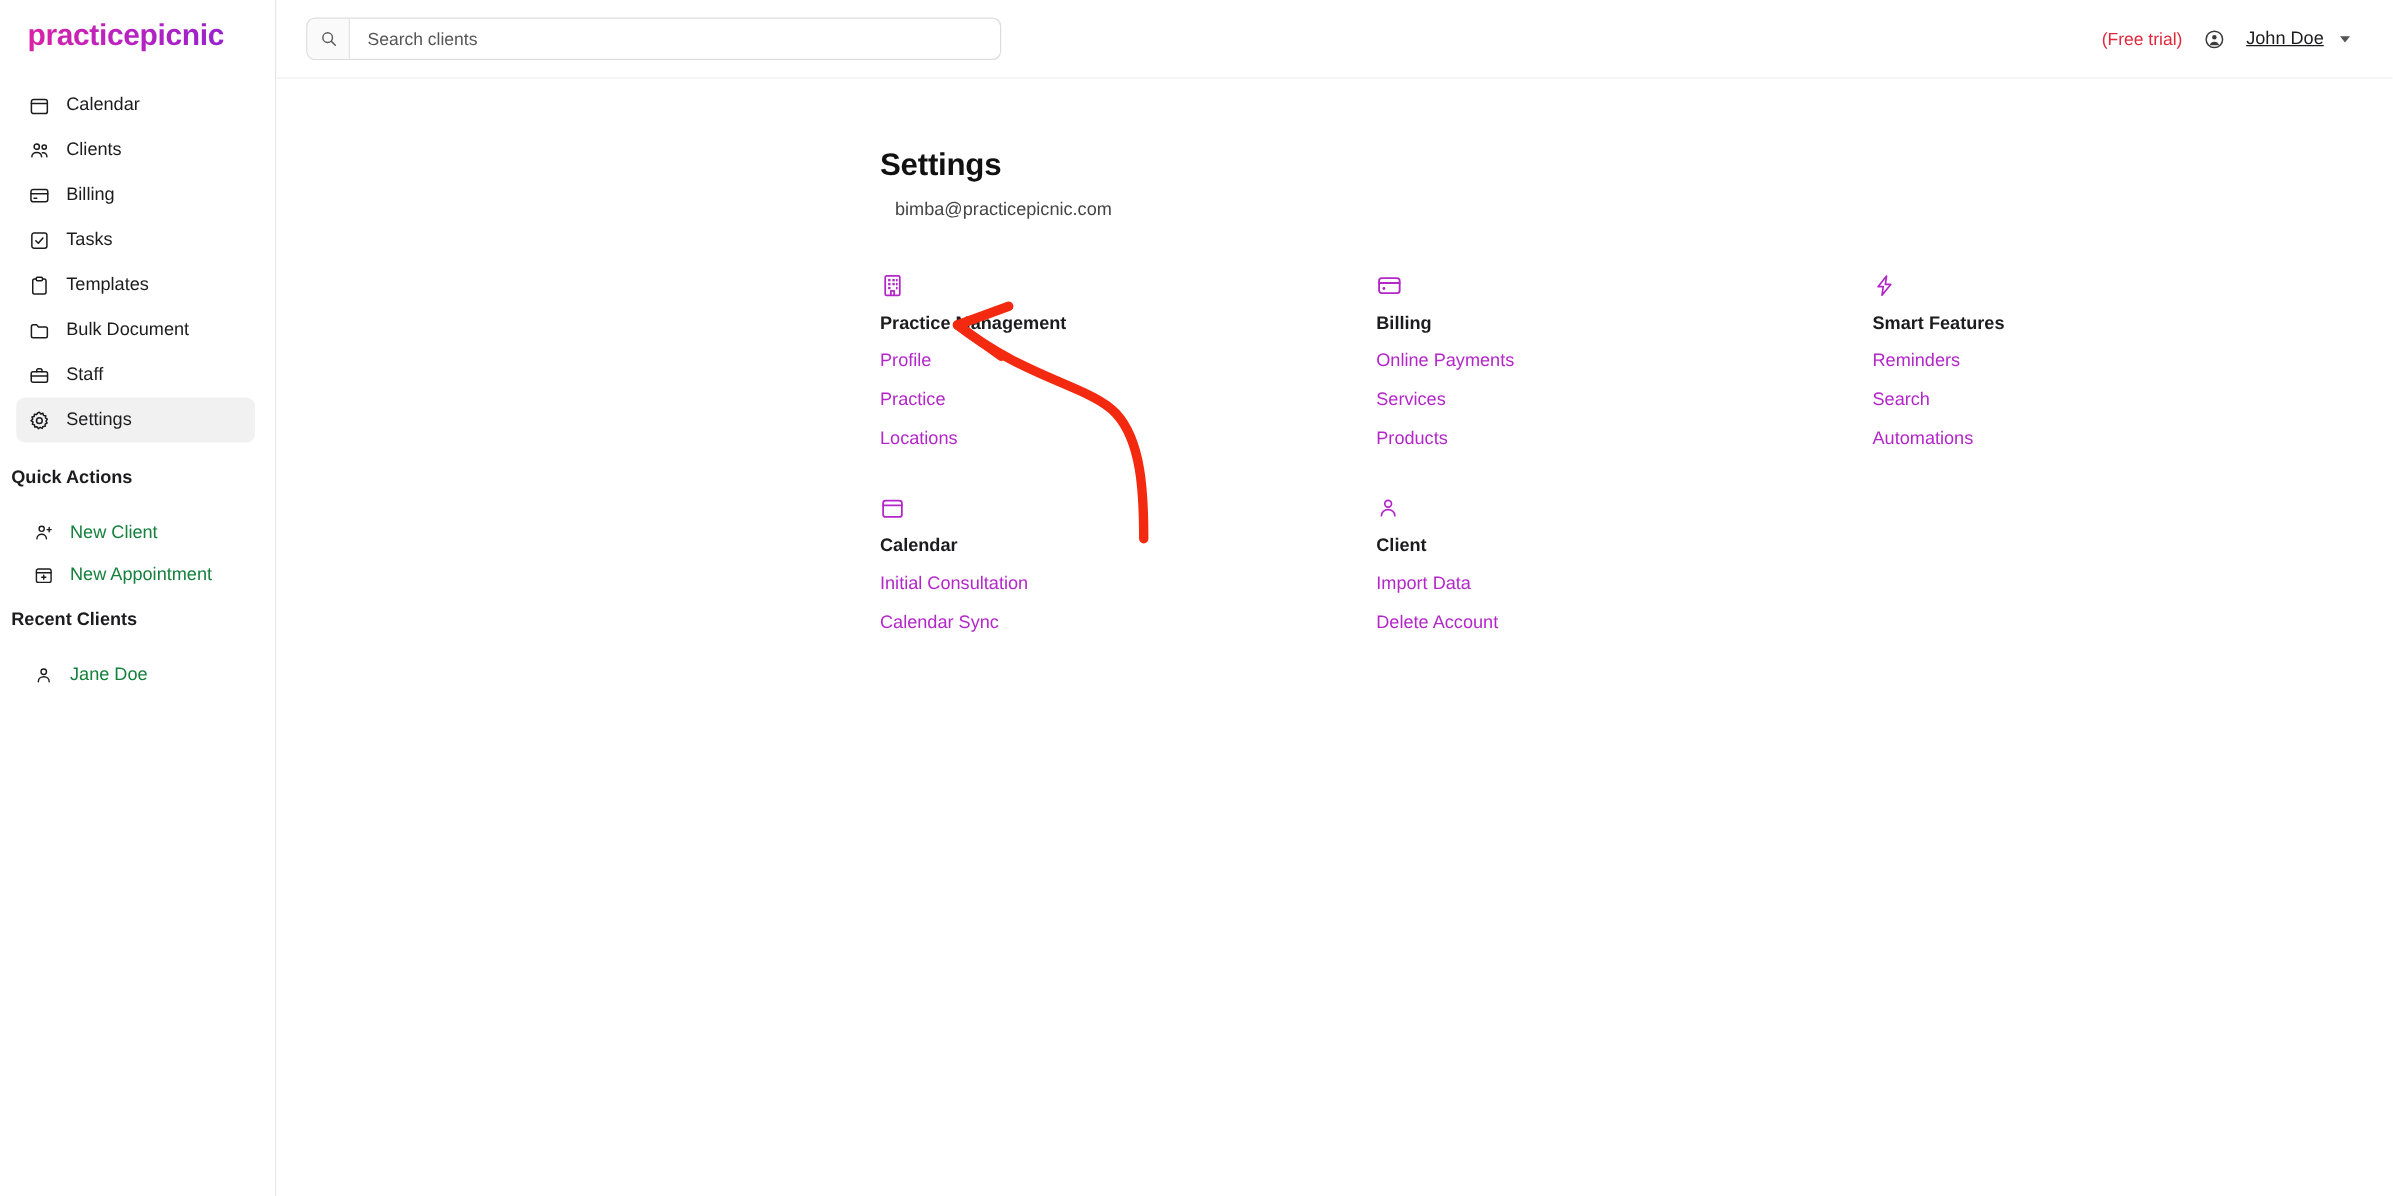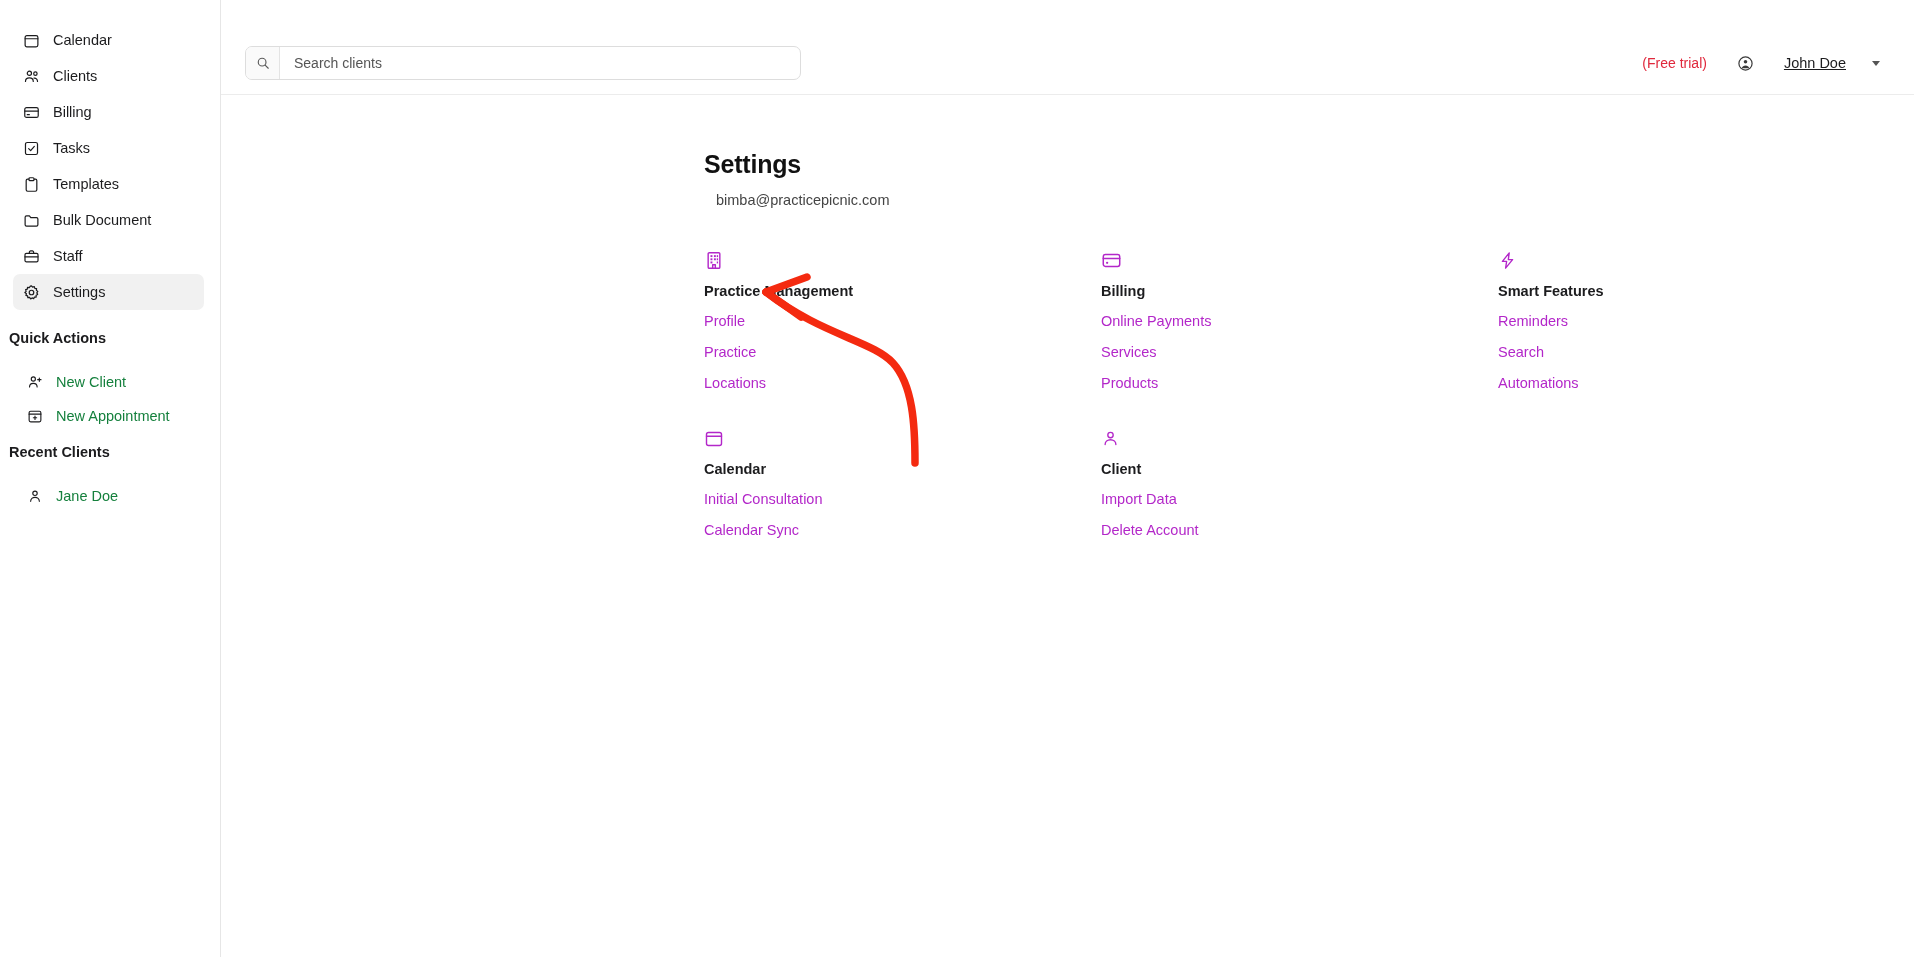--- a/index.html
+++ b/index.html
@@ -72,21 +72,20 @@
   
   .main { flex: 1; display: flex; flex-direction: column; min-width: 0; background:#ffffff; }
   .topbar {
     height: 63px;
     border-bottom: 1px solid #ececec;
     display: flex;
     align-items: center;
     padding: 0 24px 0 24px;
     background: #ffffff;
     flex: 0 0 63px;
-    margin-top: 32px;
   }
   .searchbox {
     display: flex;
     align-items: stretch;
     width: 556px;
     height: 34px;
     border: 1px solid #dddddd;
     border-radius: 7px;
     overflow: hidden;
     background: #ffffff;
@@ -106,21 +105,21 @@
     font-size: 14px;
     font-family: "Liberation Sans", sans-serif;
     color: #3a3a3a;
     background: transparent;
   }
   .search-input::placeholder { color: #555555; }
   .topbar-right {
     margin-left: auto;
     display: flex;
     align-items: center;
-    gap: 30px;
+    gap: 17px;
     padding-right: 10px;
   }
   .free-trial { color: #e0283c; font-size: 14px; }
   .avatar svg { width: 17px; height: 17px; display: block; }
   .username { font-size: 14.5px; color: #1c1c1e; text-decoration: underline; }
   .caret {
     width: 0; height: 0;
     border-left: 4.5px solid transparent;
     border-right: 4.5px solid transparent;
     border-top: 5.5px solid #555;
@@ -153,20 +152,21 @@
   .card-link:last-child { margin-bottom: 0; }
 
   .annot { position: absolute; left: 0; top: 0; pointer-events: none; }
 </style>
 </head>
 <body>
 
 <div class="app">
 
   <aside class="sidebar">
+    <div class="logo">practicepicnic</div>
 
     <nav class="nav">
       <div class="nav-item">
         <span class="ico">
             <svg viewBox="0 0 24 24" fill="none" stroke="#1c1c1e" stroke-width="1.7" stroke-linecap="round">
               <rect x="3" y="5" width="18" height="16" rx="2.5"></rect>
               <path d="M3 9.5h18"></path>
             </svg>
           </span>
         <span>Calendar</span>

